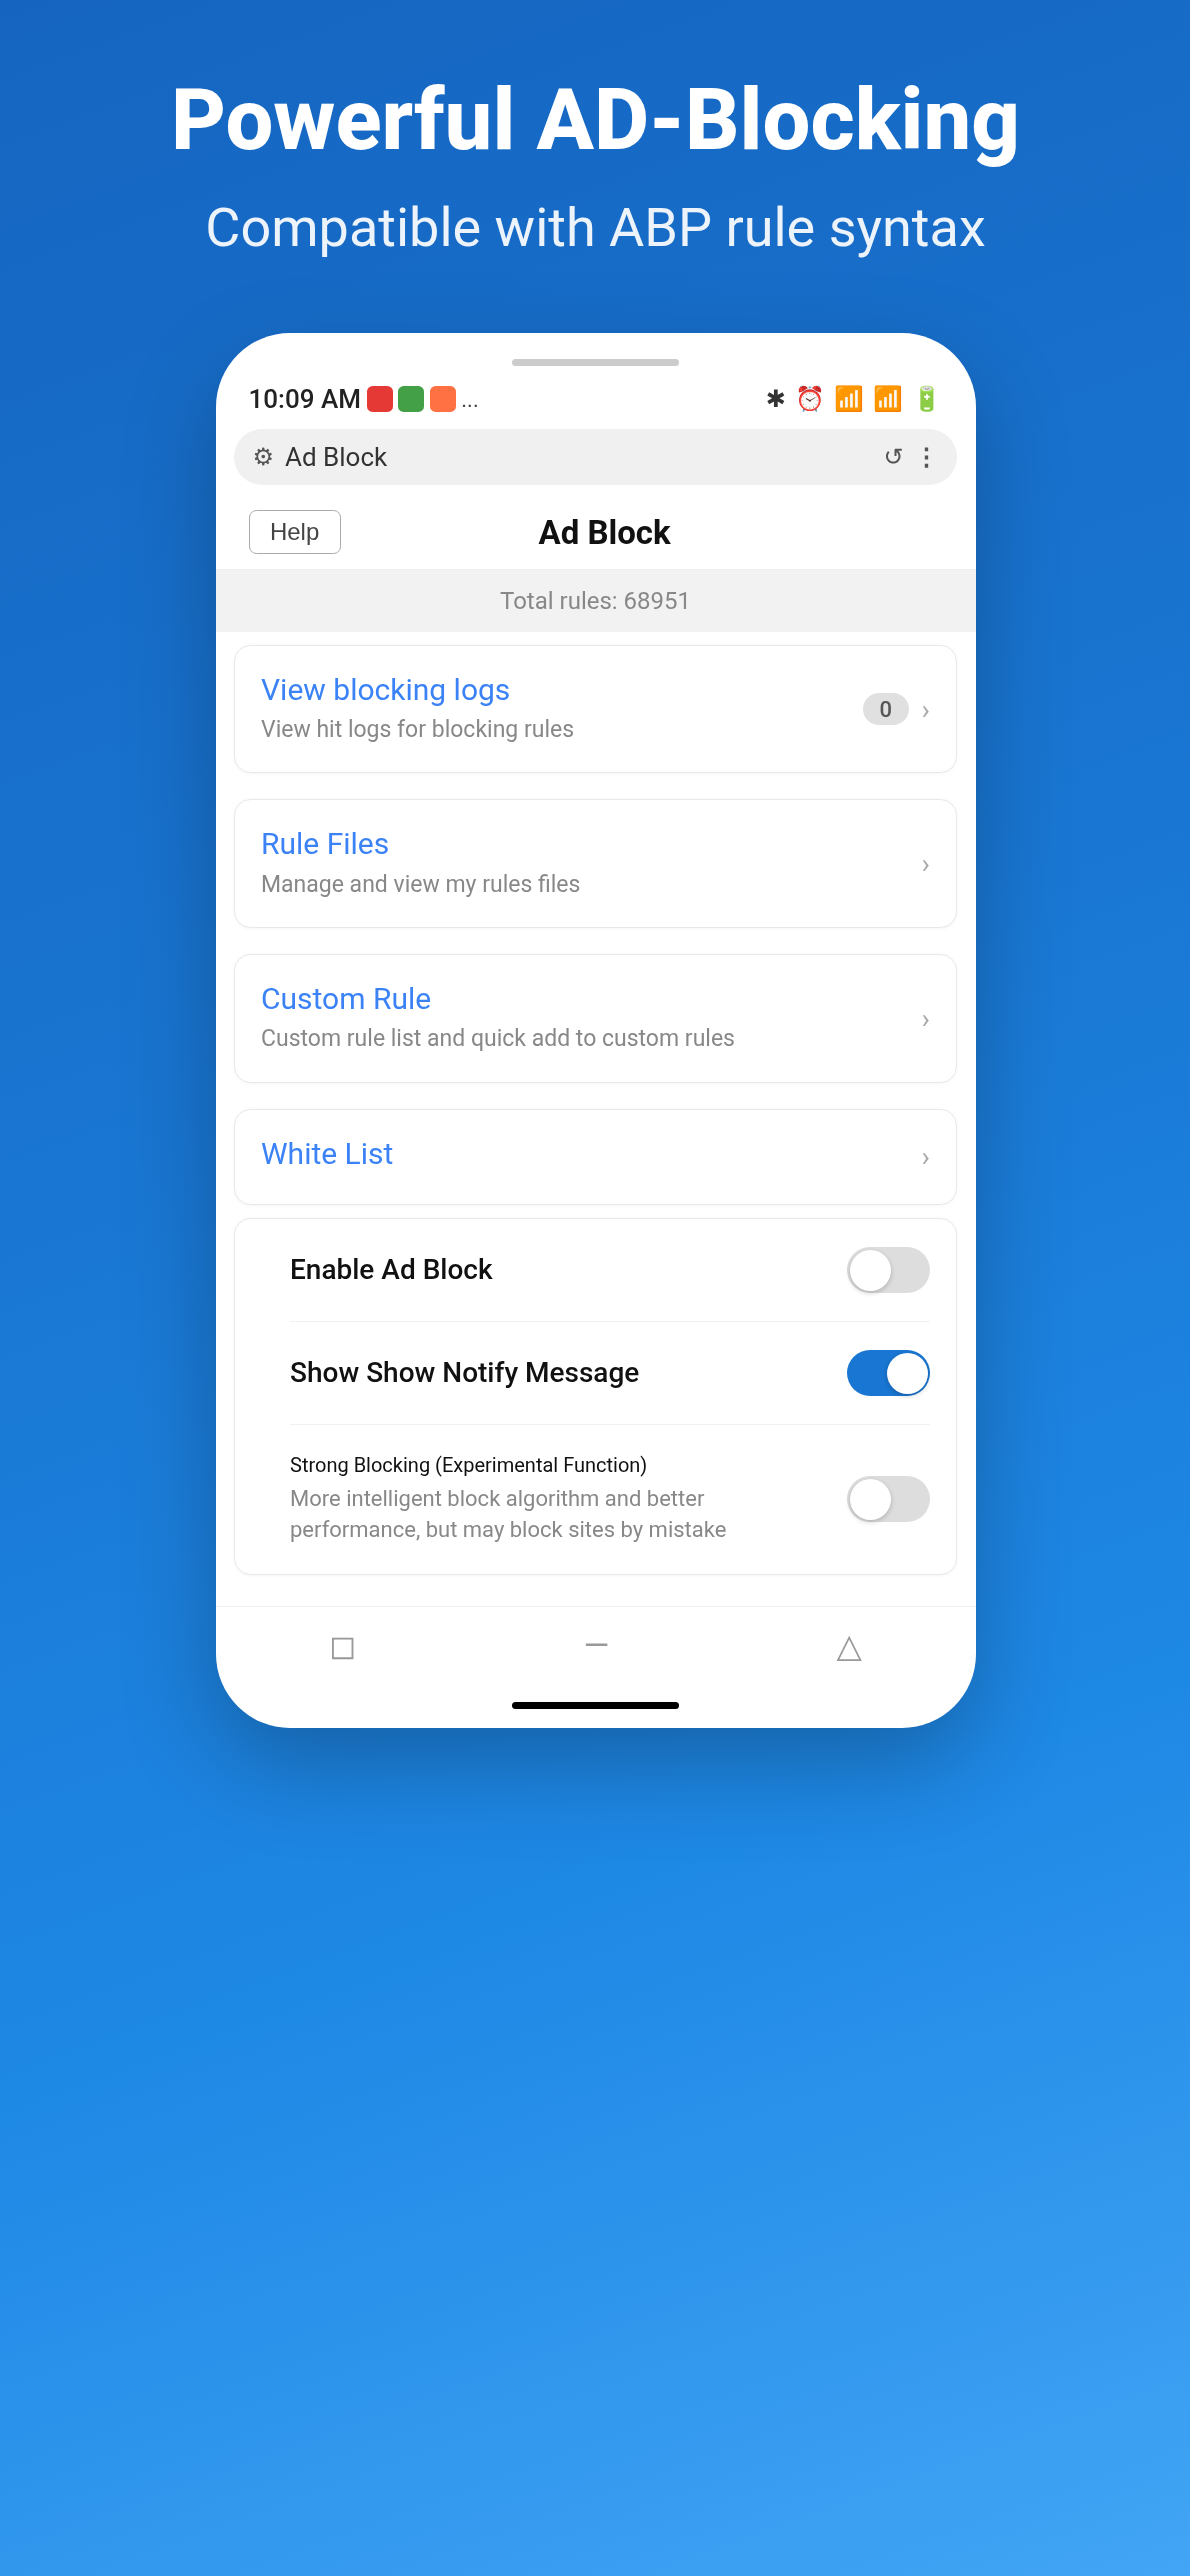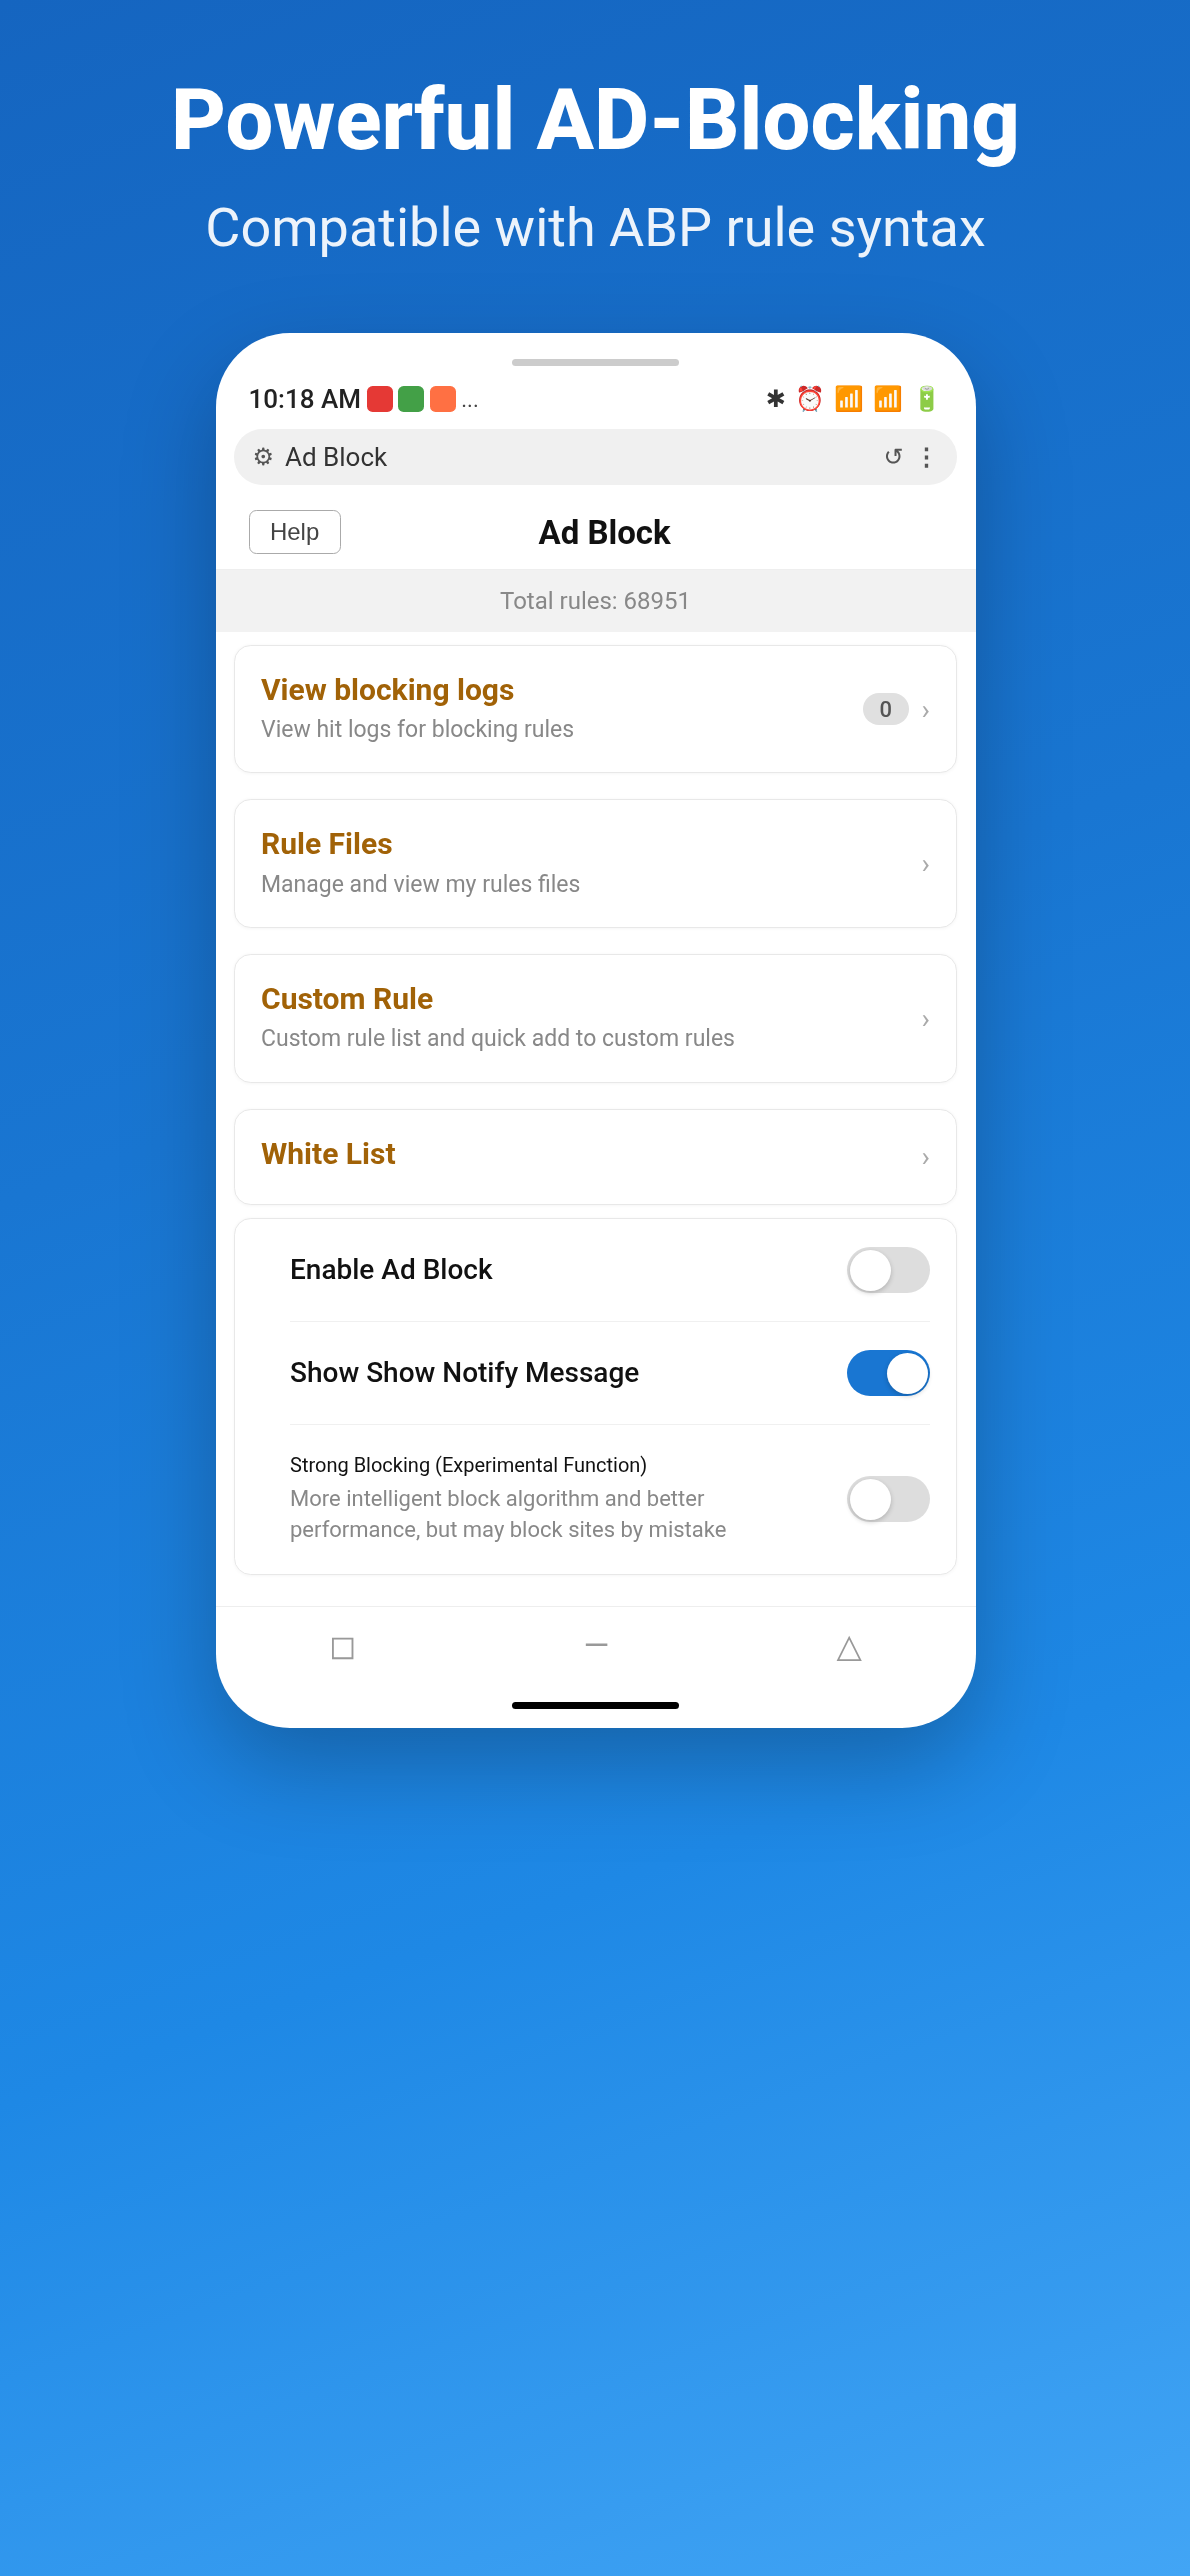--- a/index.html
+++ b/index.html
@@ -199,22 +199,22 @@
       justify-content: space-between;
       box-shadow: 0 0.9px 3.7px rgba(0,0,0,0.04);
     }
 
     .menu-card-content {
       flex: 1;
     }
 
     .menu-card-title {
       font-size: 30px;
-      font-weight: 700;
-      color: #a16207;
+      font-weight: 400;
+      color: #3b82f6;
       margin-bottom: 7.4px;
     }
 
     .menu-card-desc {
       font-size: 23px;
       color: #888;
       line-height: 1.4;
     }
 
     .menu-card-right {
@@ -352,21 +352,21 @@
 <body>
 
 <h1 class="hero-title">Powerful AD-Blocking</h1>
 <p class="hero-subtitle">Compatible with ABP rule syntax</p>
 
 <div class="phone-wrapper">
   <div class="phone-notch"></div>
 
   <div class="status-bar">
     <div class="status-icons-left">
-      <span class="status-time">10:18 AM</span>
+      <span class="status-time">10:09 AM</span>
       <div class="app-icon-red"></div>
       <div class="app-icon-green"></div>
       <div class="app-icon-orange"></div>
       <span class="status-dots">...</span>
     </div>
     <div class="status-icons-right">
       <span class="status-icon">✱</span>
       <span class="status-icon">⏰</span>
       <span class="status-icon">📶</span>
       <span class="status-icon">📶</span>

